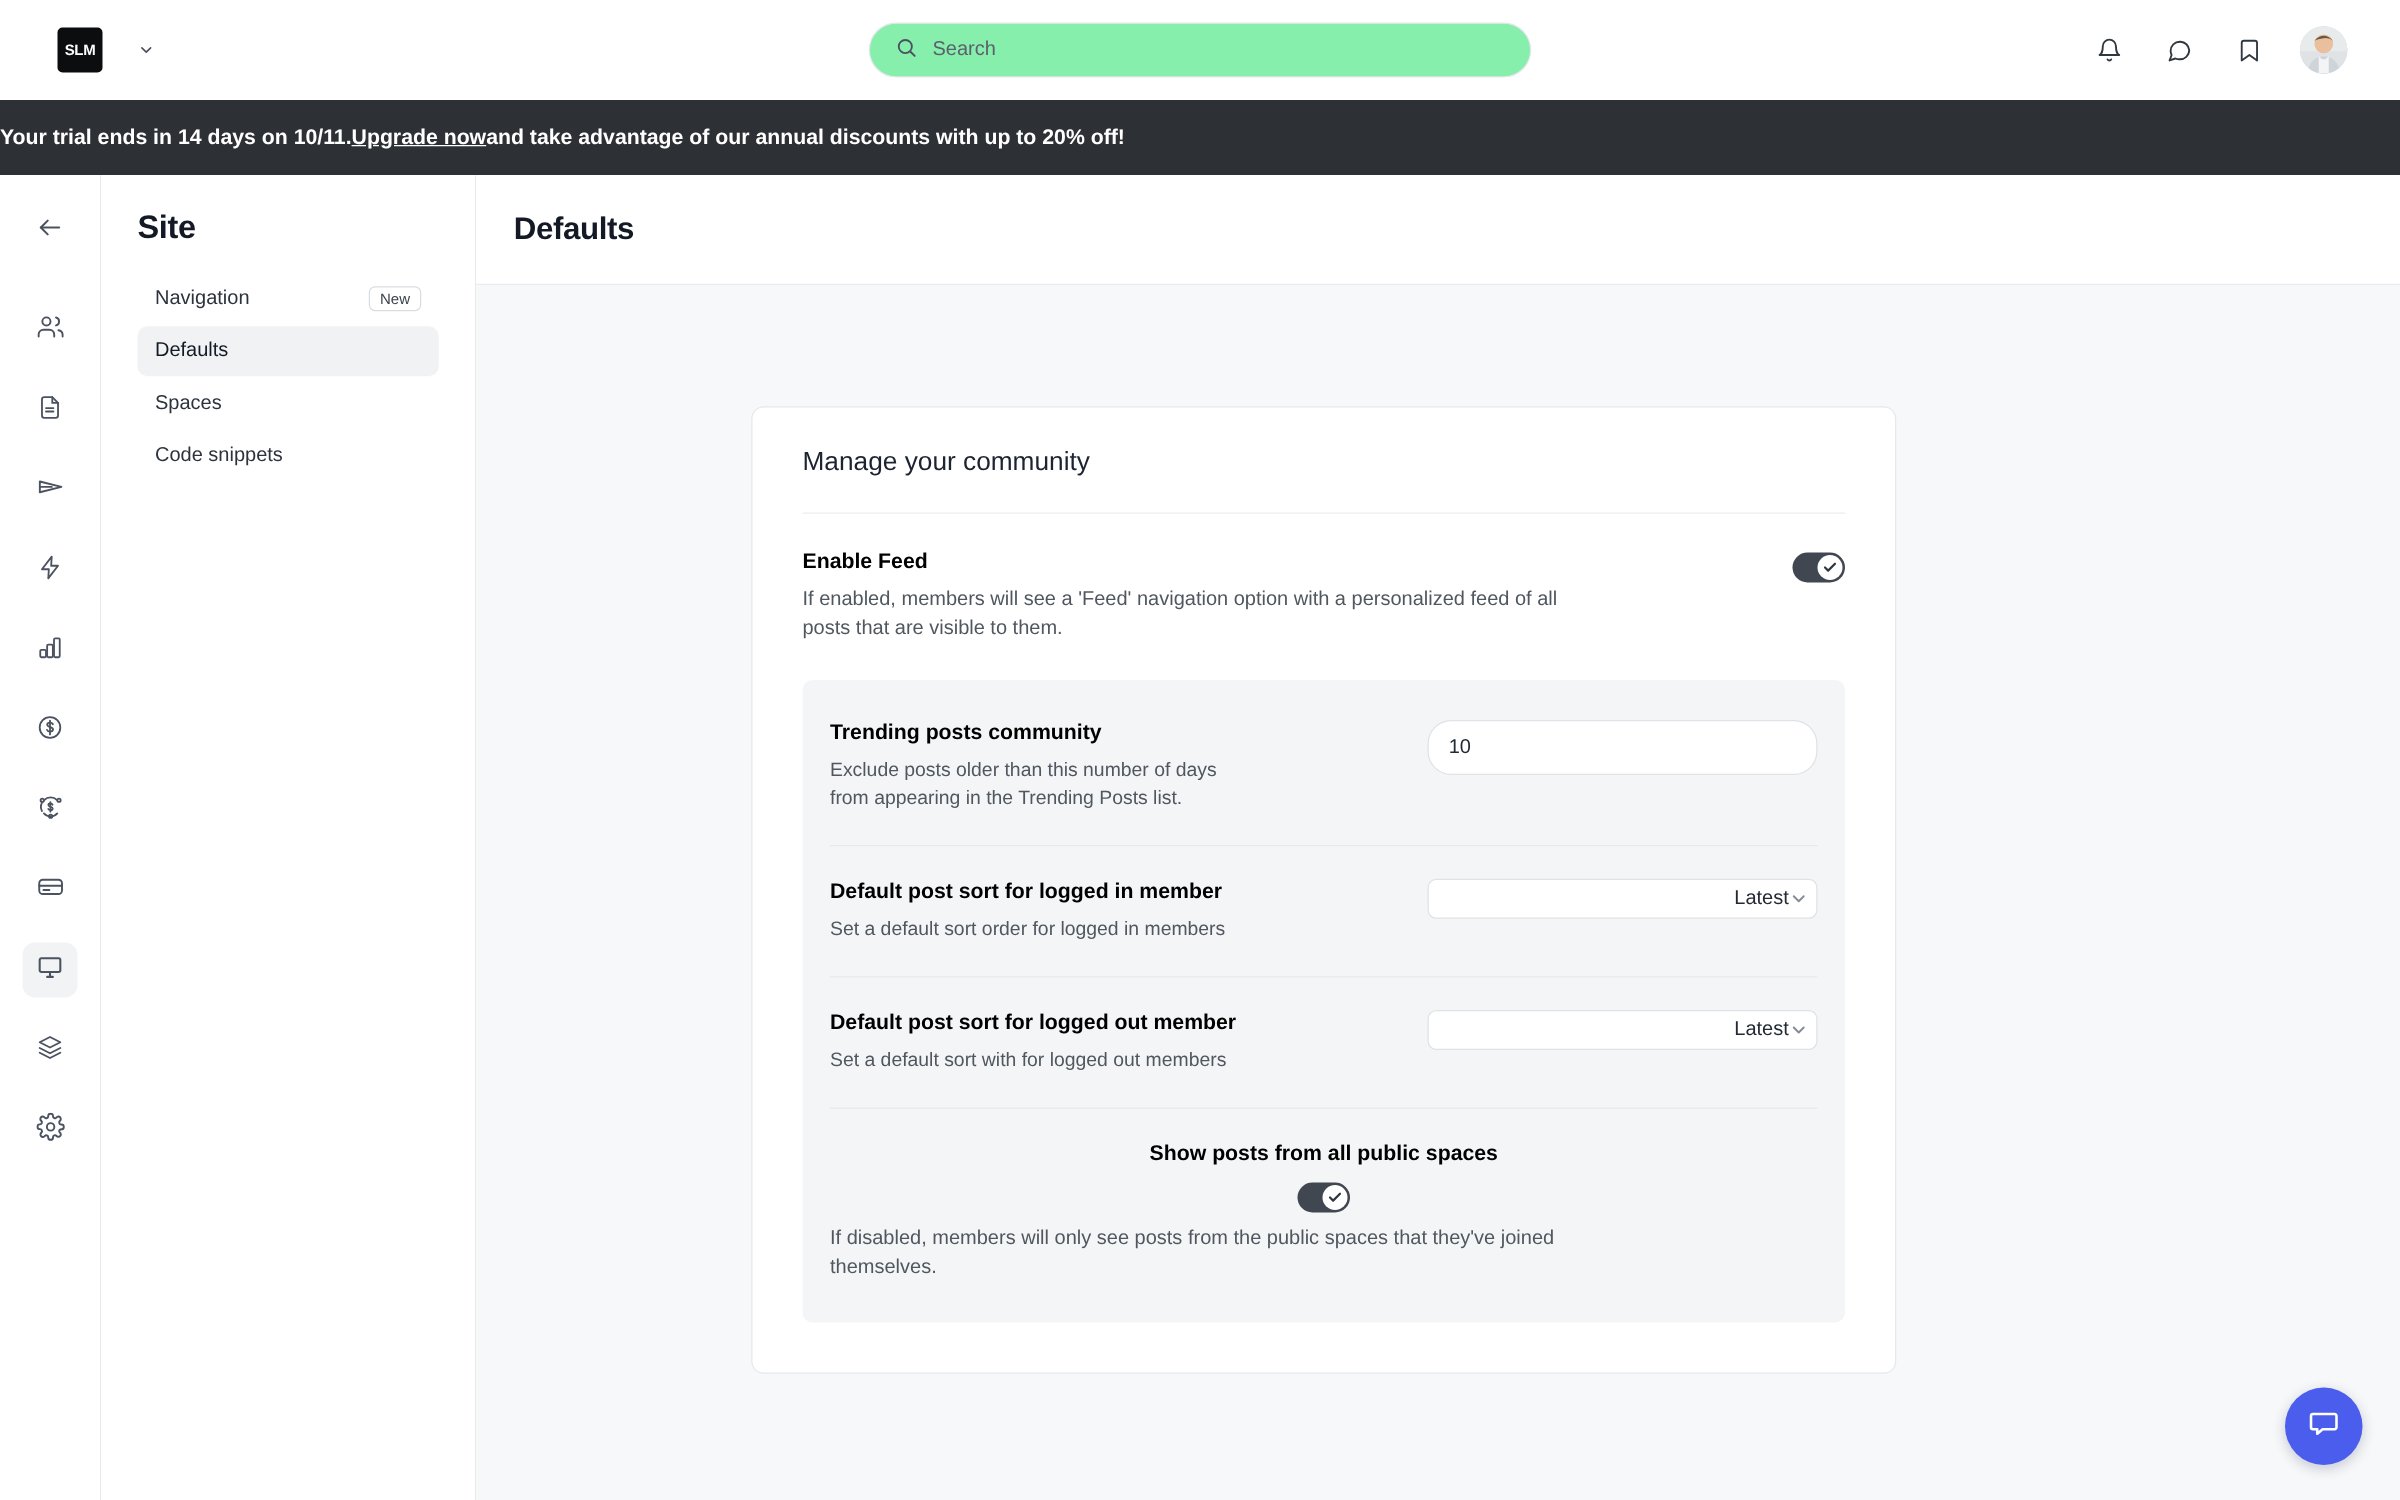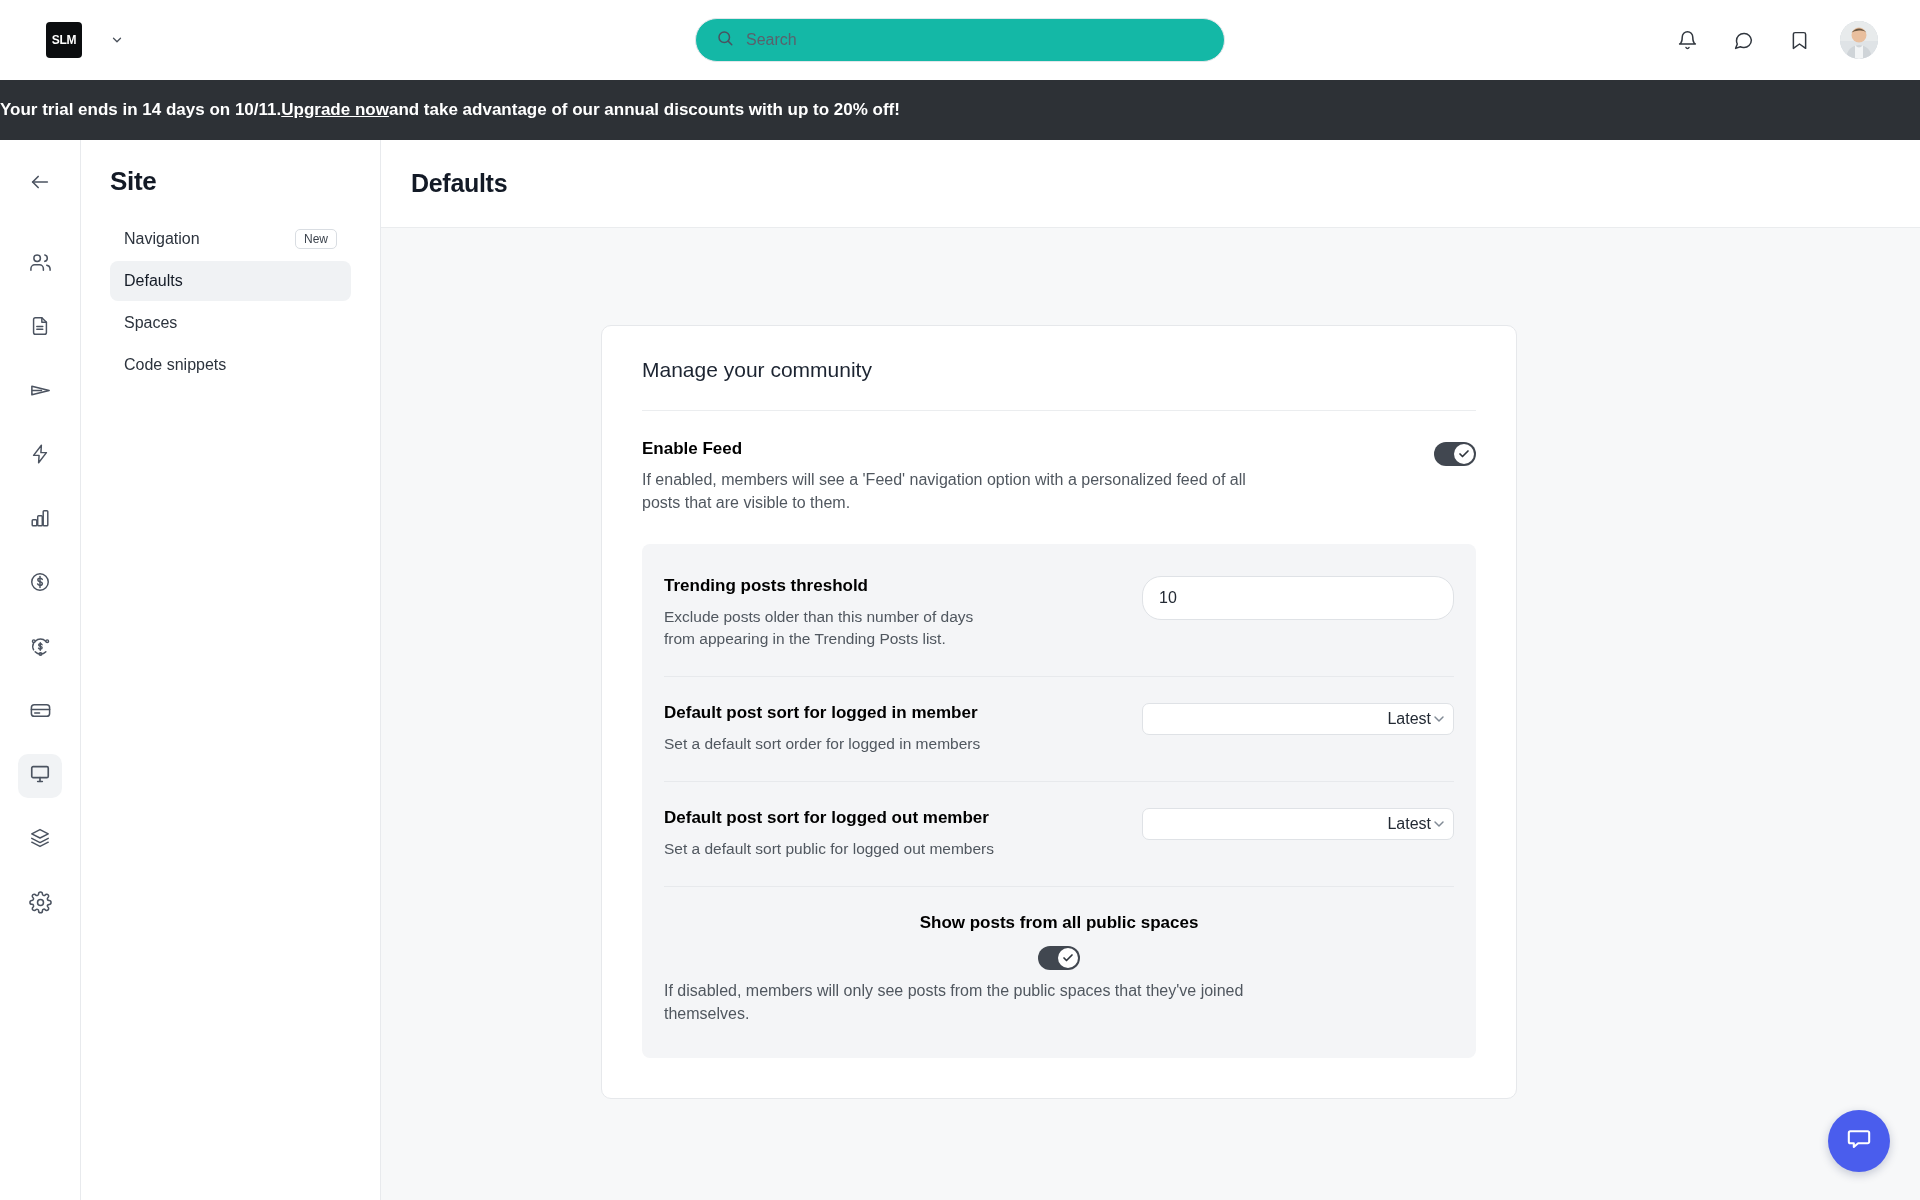--- a/index.html
+++ b/index.html
@@ -55,21 +55,21 @@
     width: 530px;
   }
   .search-box {
     height: 44px;
     border: 1px solid #e3e6ea;
     border-radius: 999px;
     display: flex;
     align-items: center;
     gap: 12px;
     padding: 0 20px;
-    background: #14b8a6;
+    background: #86efac;
   }
   .search-box input {
     border: none;
     outline: none;
     font-family: inherit;
     font-size: 16px;
     color: #4a5260;
     width: 100%;
     background: transparent;
   }
@@ -548,21 +548,21 @@
               <polyline points="20 6 9 17 4 12"></polyline>
             </svg>
         </span>
       </div>
     </div>
 
     <div class="inner-card">
 
       <div class="setting-row">
         <div class="setting-left">
-          <div class="row-title">Trending posts threshold</div>
+          <div class="row-title">Trending posts community</div>
           <div class="row-desc">Exclude posts older than this number of days from appearing in the Trending Posts list.</div>
         </div>
         <div class="setting-control">
           <input class="text-input" type="text" value="10" style="">
         </div>
       </div>
 
       <div class="setting-row">
         <div class="setting-left">
           <div class="row-title">Default post sort for logged in member</div>
@@ -576,21 +576,21 @@
                   <polyline points="6 9 12 15 18 9"></polyline>
                 </svg>
             </span>
           </div>
         </div>
       </div>
 
       <div class="setting-row">
         <div class="setting-left">
           <div class="row-title">Default post sort for logged out member</div>
-          <div class="row-desc">Set a default sort public for logged out members</div>
+          <div class="row-desc">Set a default sort with for logged out members</div>
         </div>
         <div class="setting-control">
           <div class="select-box">
             <span>Latest</span>
             <span class="chev">
               <svg width="16" height="16" viewBox="0 0 24 24" fill="none" stroke="currentColor" stroke-width="2.2" stroke-linecap="round" stroke-linejoin="round">
                   <polyline points="6 9 12 15 18 9"></polyline>
                 </svg>
             </span>
           </div>

